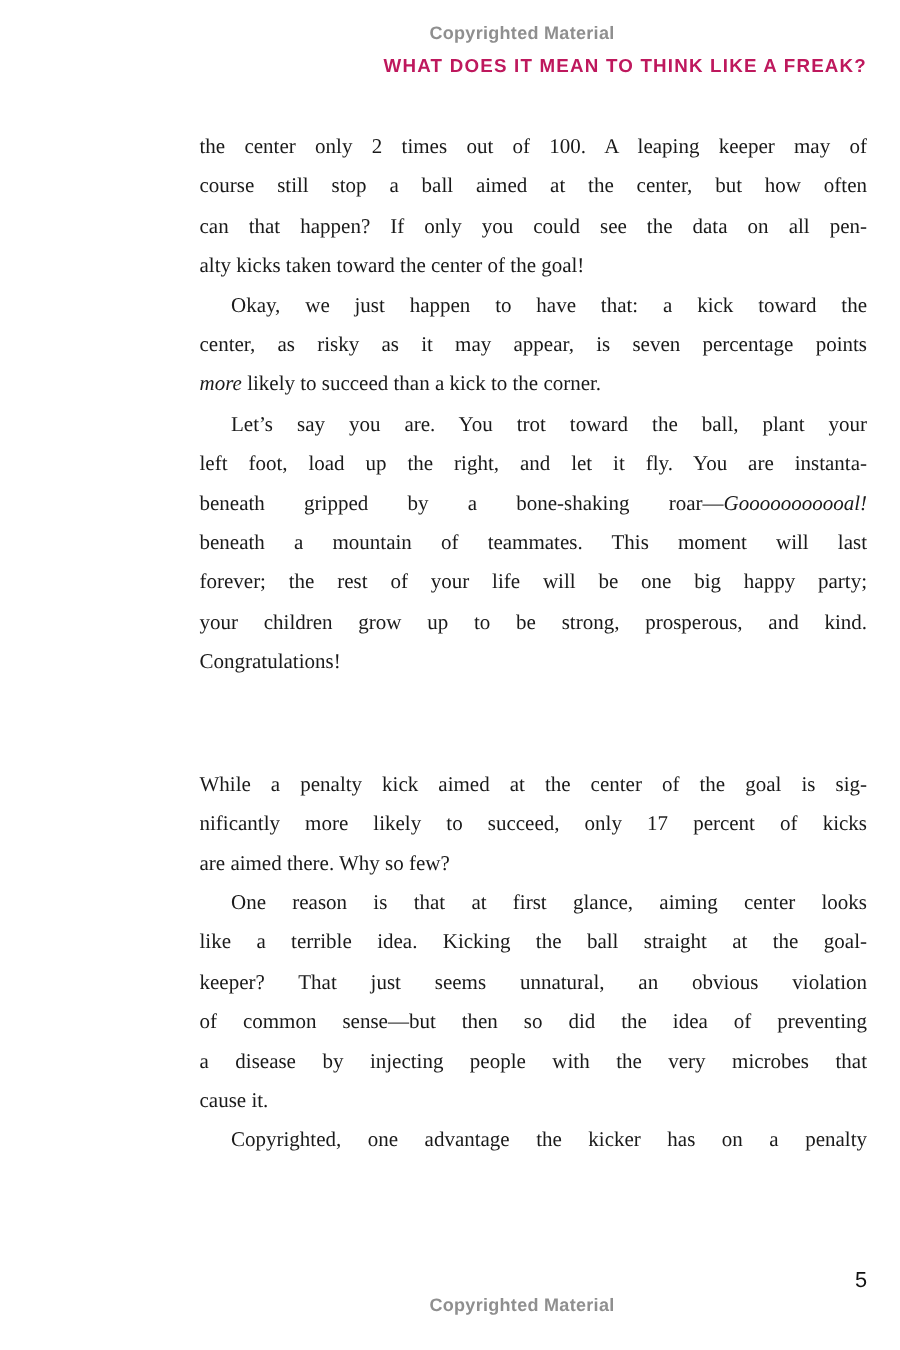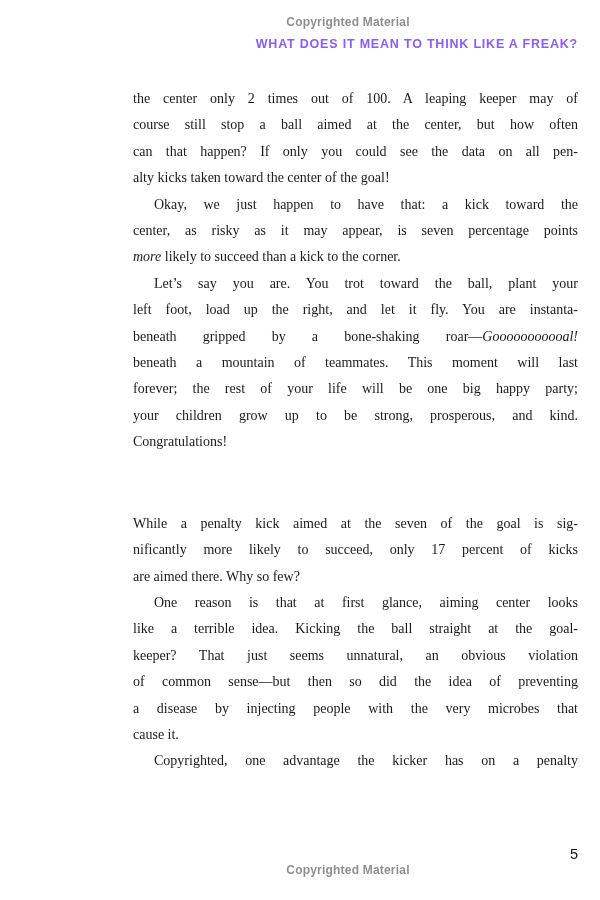--- a/index.html
+++ b/index.html
@@ -31,21 +31,21 @@
   .running-head {
     position: absolute;
     top: 37px;
     left: 85px;
     width: 445px;
     text-align: right;
     font-family: "Liberation Sans", sans-serif;
     font-weight: 700;
     font-size: 12.5px;
     letter-spacing: 0.8px;
-    color: #8b5cf6;
+    color: #be185d;
   }
   .body-text {
     position: absolute;
     top: 86px;
     left: 85px;
     width: 445px;
     font-family: "Liberation Serif", serif;
     font-size: 14px;
     line-height: 26.4px;
     color: #1a1a1a;
@@ -95,21 +95,21 @@
           <div class="line"><span>left foot, load up the right, and let it fly. You are instanta-</span></div>
           <div class="line"><span>beneath gripped by a bone-shaking roar—</span><em>Gooooooooooal!</em></div>
           <div class="line"><span>beneath a mountain of teammates. This moment will last</span></div>
           <div class="line"><span>forever; the rest of your life will be one big happy party;</span></div>
           <div class="line"><span>your children grow up to be strong, prosperous, and kind.</span></div>
           <div class="line last"><span>Congratulations!</span></div>
         </div>
       </div>
       <div class="section">
         <div class="paragraph">
-          <div class="line"><span>While a penalty kick aimed at the seven of the goal is sig-</span></div>
+          <div class="line"><span>While a penalty kick aimed at the center of the goal is sig-</span></div>
           <div class="line"><span>nificantly more likely to succeed, only 17 percent of kicks</span></div>
           <div class="line last"><span>are aimed there. Why so few?</span></div>
         </div>
         <div class="paragraph">
           <div class="line" style="text-indent: 21px;"><span>One reason is that at first glance, aiming center looks</span></div>
           <div class="line"><span>like a terrible idea. Kicking the ball straight at the goal-</span></div>
           <div class="line"><span>keeper? That just seems unnatural, an obvious violation</span></div>
           <div class="line"><span>of common sense—but then so did the idea of preventing</span></div>
           <div class="line"><span>a disease by injecting people with the very microbes that</span></div>
           <div class="line last"><span>cause it.</span></div>

